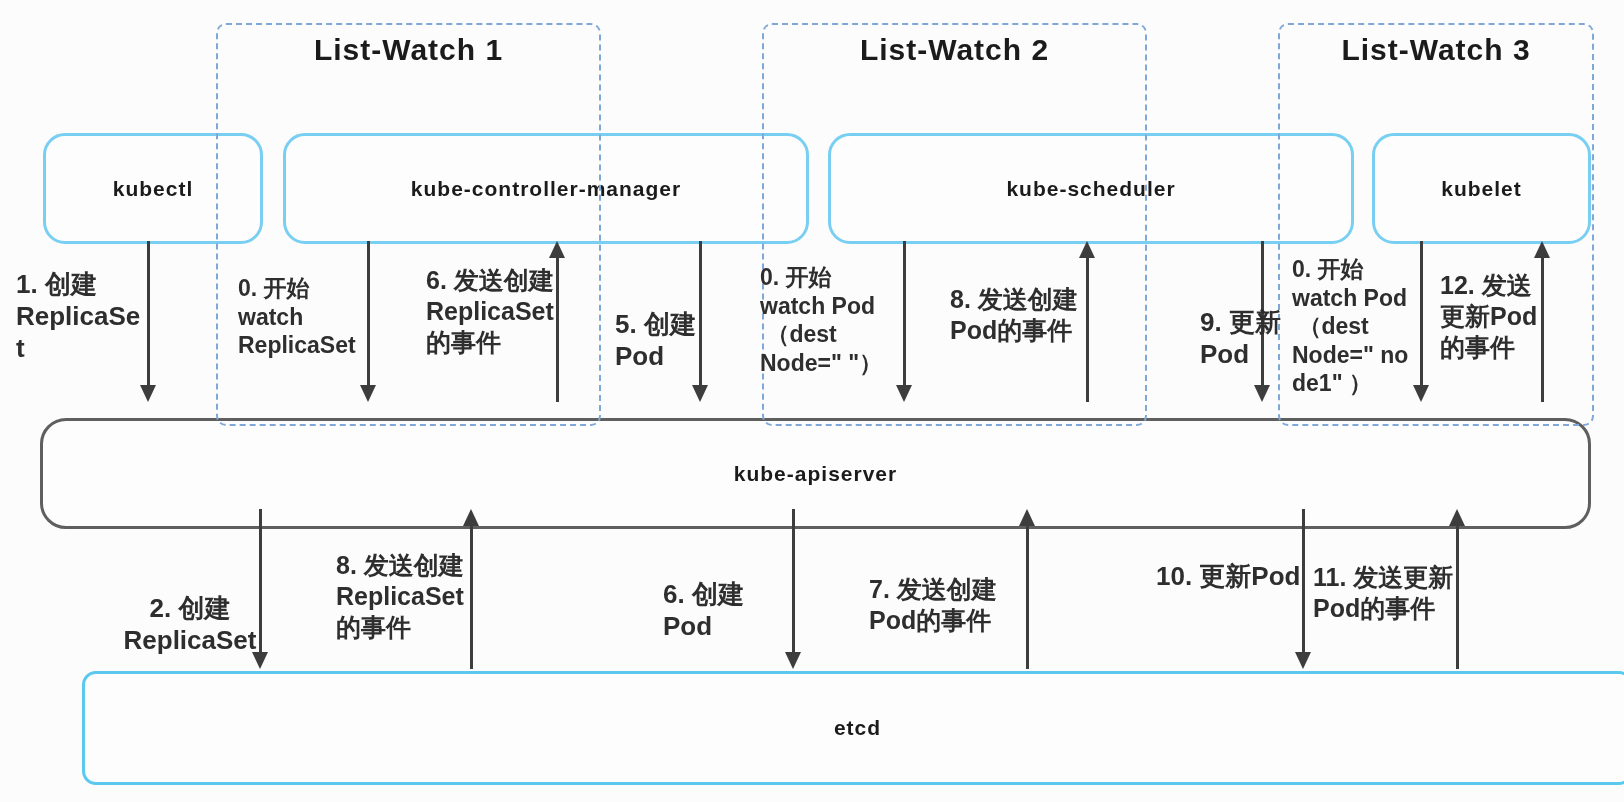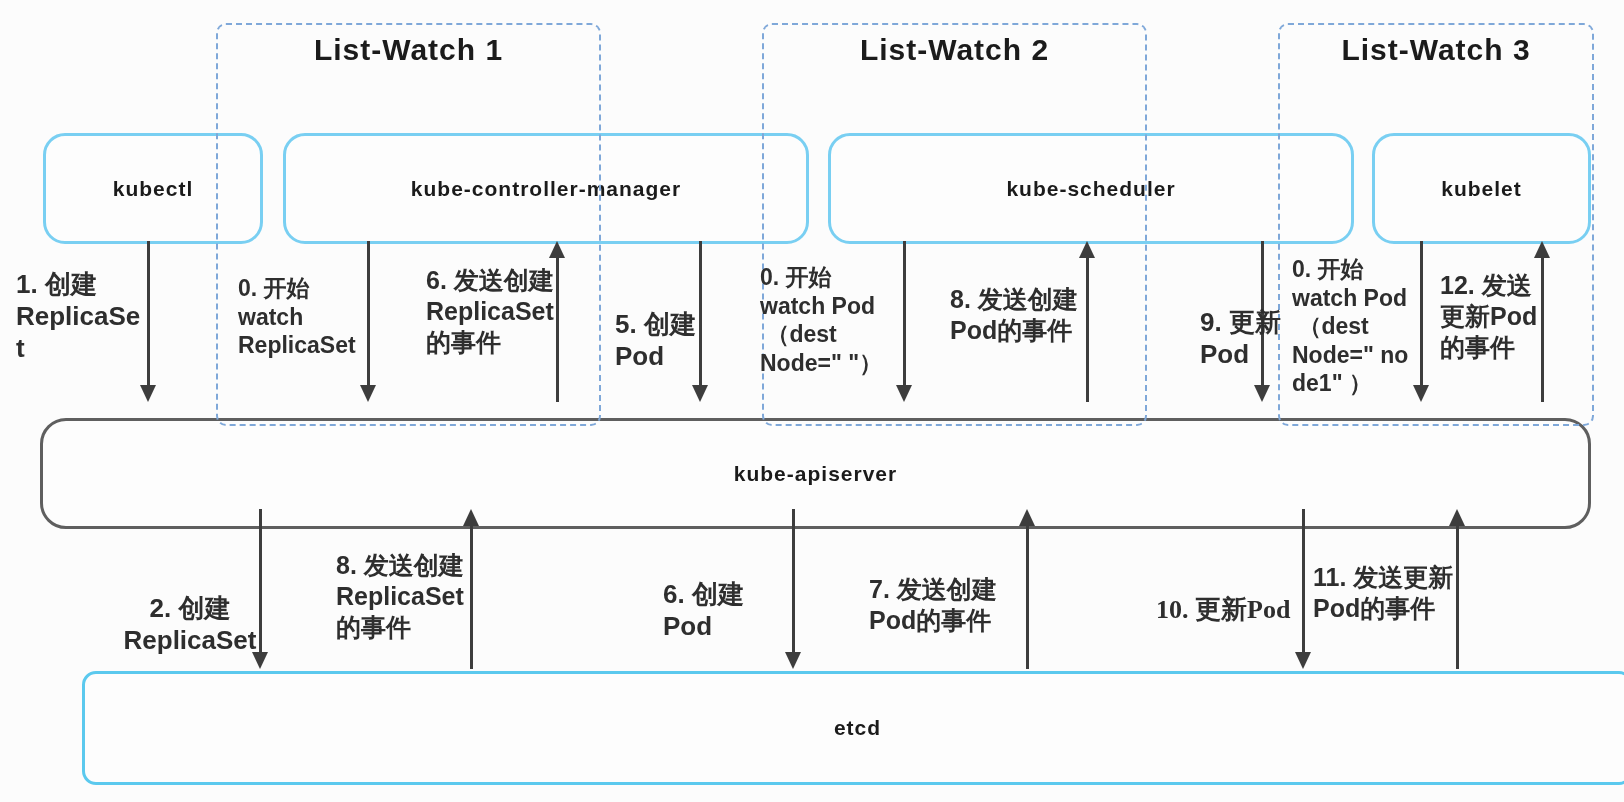--- a/index.html
+++ b/index.html
@@ -141,17 +141,17 @@
 
   <div class="alabel big center" style="left:120px;top:576px;width:140px;">2. 创建
 ReplicaSet</div>
   <div class="alabel" style="left:336px;top:550px;">8. 发送创建
 ReplicaSet
 的事件</div>
   <div class="alabel big" style="left:663px;top:562px;">6. 创建
 Pod</div>
   <div class="alabel" style="left:869px;top:562px;margin-top:12px;">7. 发送创建
 Pod的事件</div>
-  <div class="alabel big" style="left:1156px;top:578px;font-family:Liberation Serif, serif;">10. 更新Pod</div>
+  <div class="alabel big" style="left:1156px;top:544px;">10. 更新Pod</div>
   <div class="alabel" style="left:1313px;top:562px;">11. 发送更新
 Pod的事件</div>
 
 </div>
 
 </body></html>

